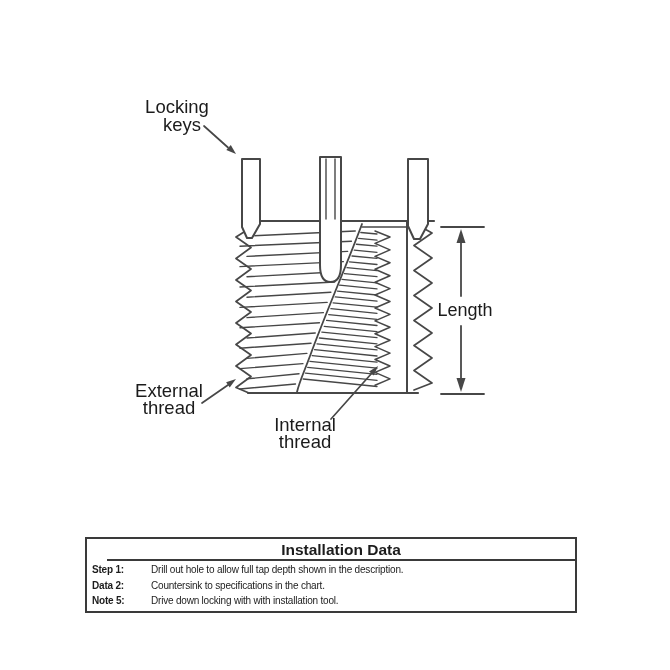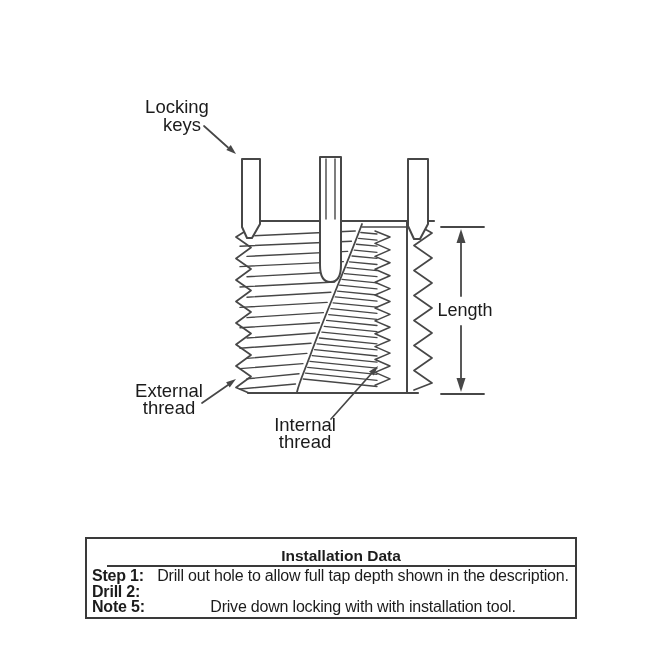--- a/index.html
+++ b/index.html
@@ -13,26 +13,26 @@
   .diagram-label{font-family:"Liberation Sans", sans-serif;font-size:18.5px;fill:#1b1b1b;}
   .dim-label{font-family:"Liberation Sans", sans-serif;font-size:18px;fill:#1b1b1b;}
 
   .itable{
     position:absolute;left:85px;top:537px;width:492px;
     border:2px solid #3a3a3a;background:#fff;box-sizing:border-box;
     color:#1c1c1c;
   }
   .itable .t-header{
     text-align:center;font-weight:bold;font-size:15.5px;line-height:18px;
-    border-bottom:2px solid #3a3a3a;padding:8px 0 0 0;margin-left:20px;
+    border-bottom:2px solid #3a3a3a;padding:2px 0 0 0;margin-left:20px;
   }
   .itable .t-body{padding:1px 0 2px 0;}
-  .t-row{display:flex;font-size:16px;line-height:15.6px;white-space:nowrap;letter-spacing:-0.2px;}
+  .t-row{display:flex;font-size:10px;line-height:15.6px;white-space:nowrap;letter-spacing:-0.2px;}
   .t-label{flex:0 0 64px;width:64px;padding-left:5px;font-weight:bold;box-sizing:border-box;}
-  .t-text{flex:1 1 auto;text-align:center;}
+  .t-text{flex:1 1 auto;}
 </style>
 </head>
 <body>
 
 <div class="stage" style="background: rgb(255, 255, 255);">
 
   <svg id="diagram-svg" width="670" height="670" viewBox="0 0 670 670">
 
     <g id="draw-root" fill="none" stroke="currentColor" stroke-width="2" stroke-linejoin="round" stroke-linecap="round" style="color: rgb(71, 71, 71);">
 
@@ -153,21 +153,22 @@
   <div class="itable">
     <div class="t-header">Installation Data</div>
     <div class="t-body" id="t-body">
     <div class="t-row">
       <span class="t-label">Step 1:</span>
       <span class="t-text">Drill out hole to allow full tap depth shown in the description.</span>
     </div>
 
 
     <div class="t-row">
-      <span class="t-label">Drill 2:</span>
+      <span class="t-label">Data 2:</span>
+      <span class="t-text">Countersink to specifications in the chart.</span>
     </div>
 
 
 
     <div class="t-row">
       <span class="t-label">Note 5:</span>
       <span class="t-text">Drive down locking with with installation tool.</span>
     </div>
   </div>
   </div>

